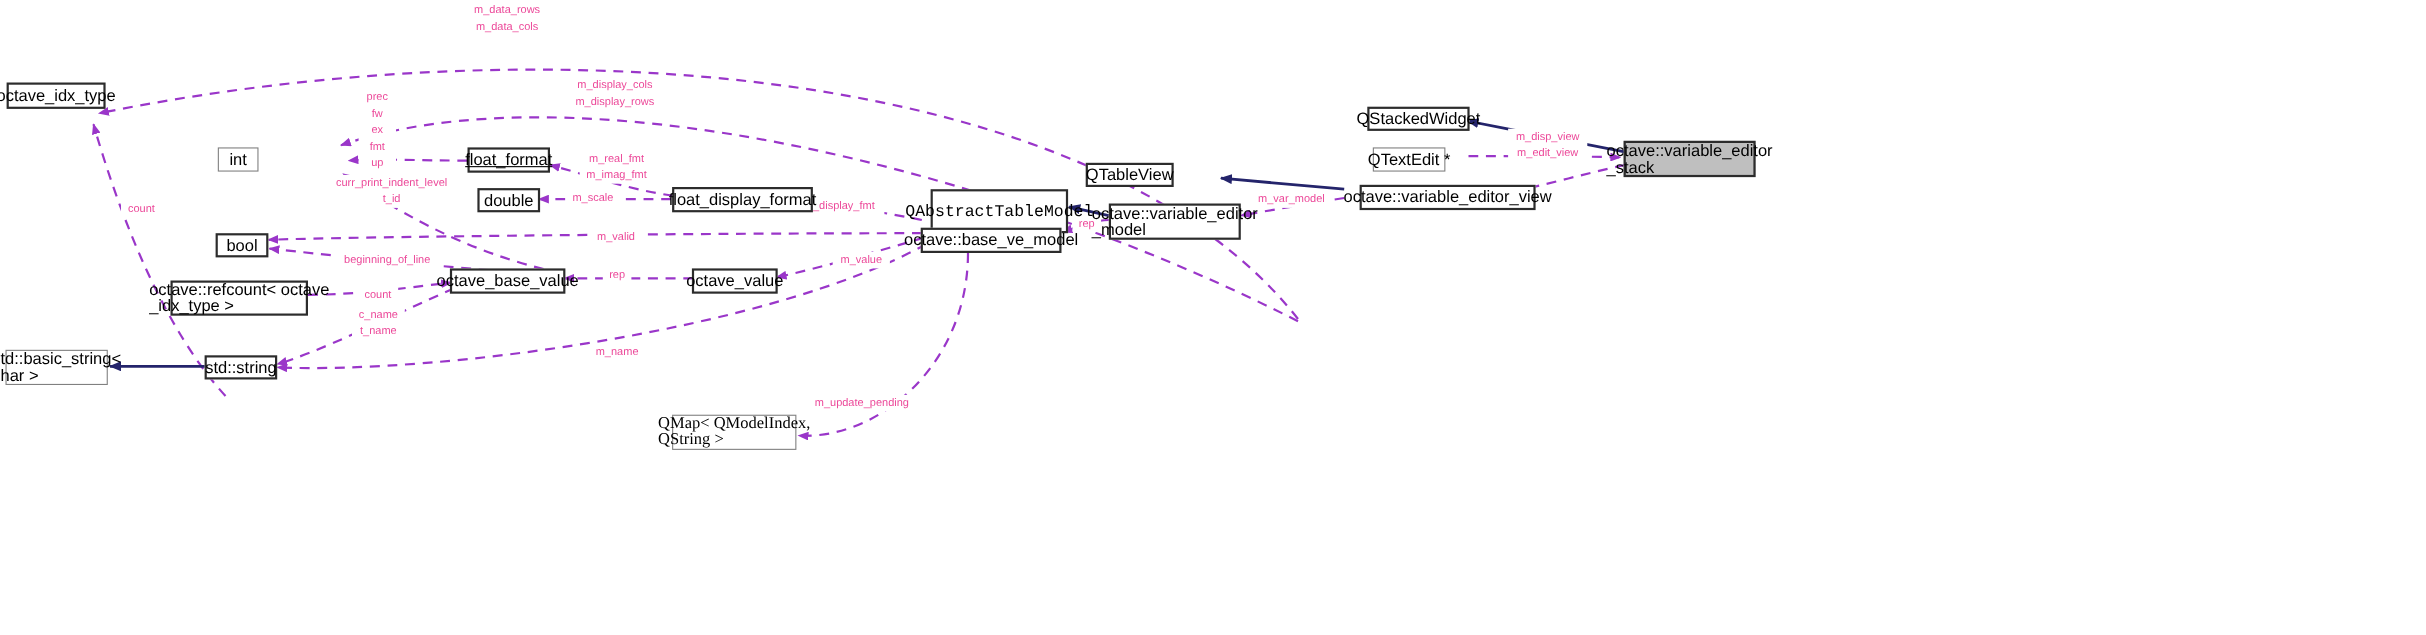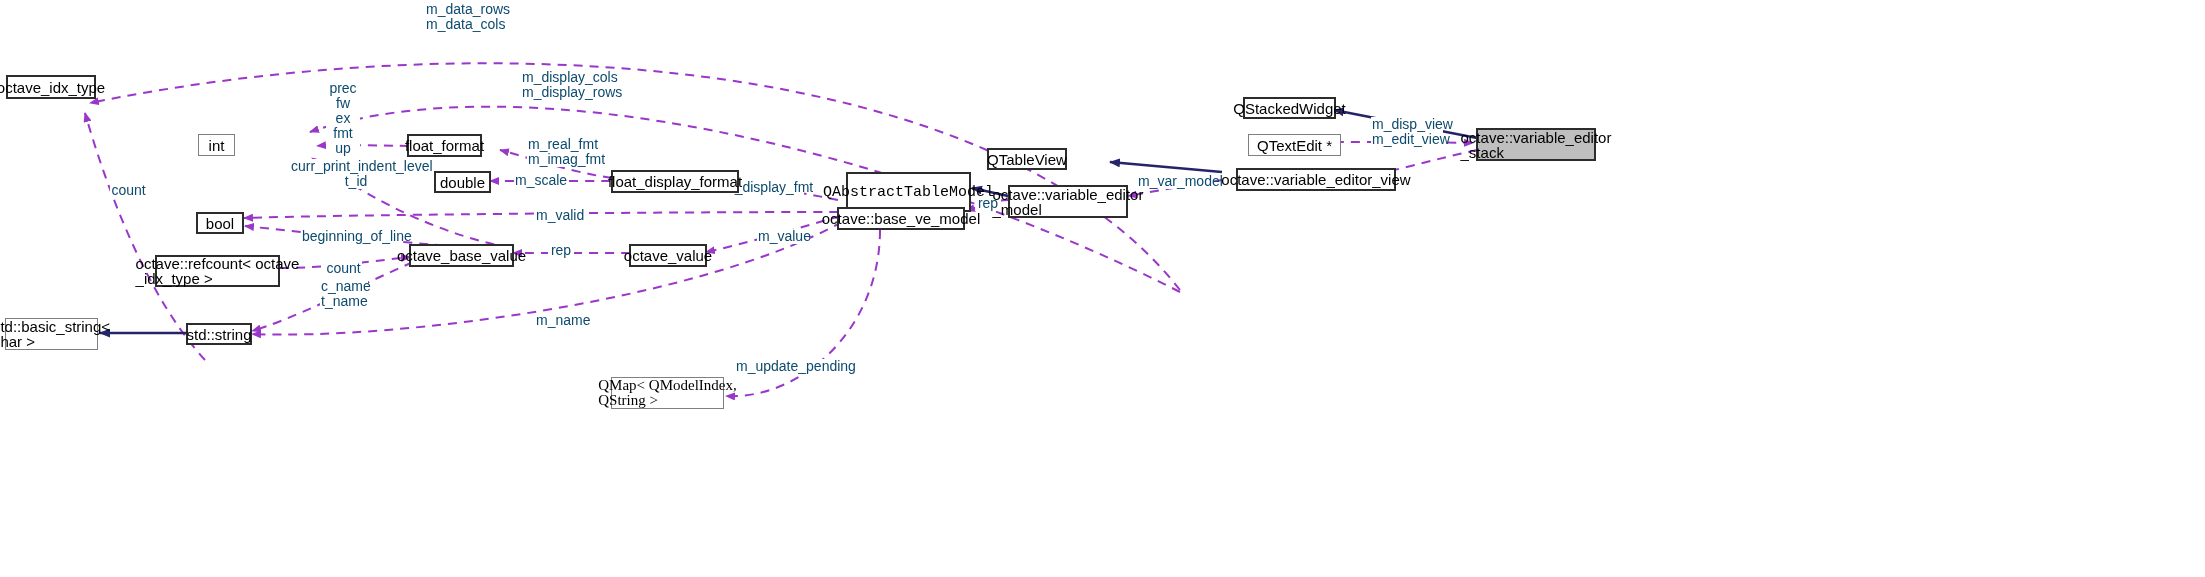--- a/index.html
+++ b/index.html
@@ -40,23 +40,23 @@
   }
   .node.solid {
     border: 2px solid #2c2c2c;
   }
   .node.current {
     border: 2px solid #2c2c2c;
     background: #bfbfbf;
   }
   .edge-label {
     position: absolute;
-    font-size: 14px;
+    font-size: 10px;
     line-height: 15px;
-    color: #0c4a6e;
+    color: #ec4899;
     background: #ffffff;
     text-align: center;
     white-space: pre;
     z-index: 2;
     padding: 0 1px;
   }
 </style>
 </head>
 <body>
 
@@ -124,21 +124,21 @@
       <path d="M1222,172 L1110,162" marker-end="url(#ah-blue)"></path>
 
       <path d="M1477,138 L1334,110" marker-end="url(#ah-blue)"></path>
     </g>
   </svg>
 
   <div class="node solid" style="left:6px; top:75px; width:90px; height:24px;">octave_idx_type</div>
 
   <div class="node" style="left:198px; top:134px; width:37px; height:22px;">int</div>
 
-  <div class="node solid" style="left:407px; top:134px; width:75px; height:23px;">float_format</div>
+  <div class="node solid" style="left:425px; top:134px; width:75px; height:23px;text-decoration:underline;">float_format</div>
 
   <div class="node solid" style="left:434px; top:171px; width:57px; height:22px;">double</div>
 
   <div class="node solid" style="left:611px; top:170px; width:128px; height:23px;">float_display_format</div>
 
   <div class="node solid" style="left:196px; top:212px; width:48px; height:22px;">bool</div>
 
   <div class="node solid" style="left:409px; top:244px; width:105px; height:23px;">octave_base_value</div>
 
   <div class="node solid" style="left:629px; top:244px; width:78px; height:23px;">octave_value</div>
@@ -160,21 +160,21 @@
 
   <div class="node solid" style="left:1008px; top:185px; width:120px; height:33px; line-height:15px;">octave::variable_editor
 _model</div>
 
   <div class="node solid" style="left:987px; top:148px; width:80px; height:22px;">QTableView</div>
 
   <div class="node solid" style="left:1221px; top:168px; width:160px; height:23px;margin-left:15px;">octave::variable_editor_view</div>
 
   <div class="node solid" style="left:1243px; top:97px; width:93px; height:22px;">QStackedWidget</div>
 
-  <div class="node" style="left:1248px; top:134px; width:93px; height:22px;">QTextEdit *</div>
+  <div class="node" style="left:1248px; top:134px; width:66px; height:22px;">QTextEdit *</div>
 
   <div class="node current" style="left:1476px; top:128px; width:120px; height:33px; line-height:15px;">octave::variable_editor
 _stack</div>
 
   <div class="edge-label" style="left:425px; top:2px; width:70px;">m_data_rows
 m_data_cols</div>
 
   <div class="edge-label" style="left:521px; top:70px; width:74px;">m_display_cols
 m_display_rows</div>
 

